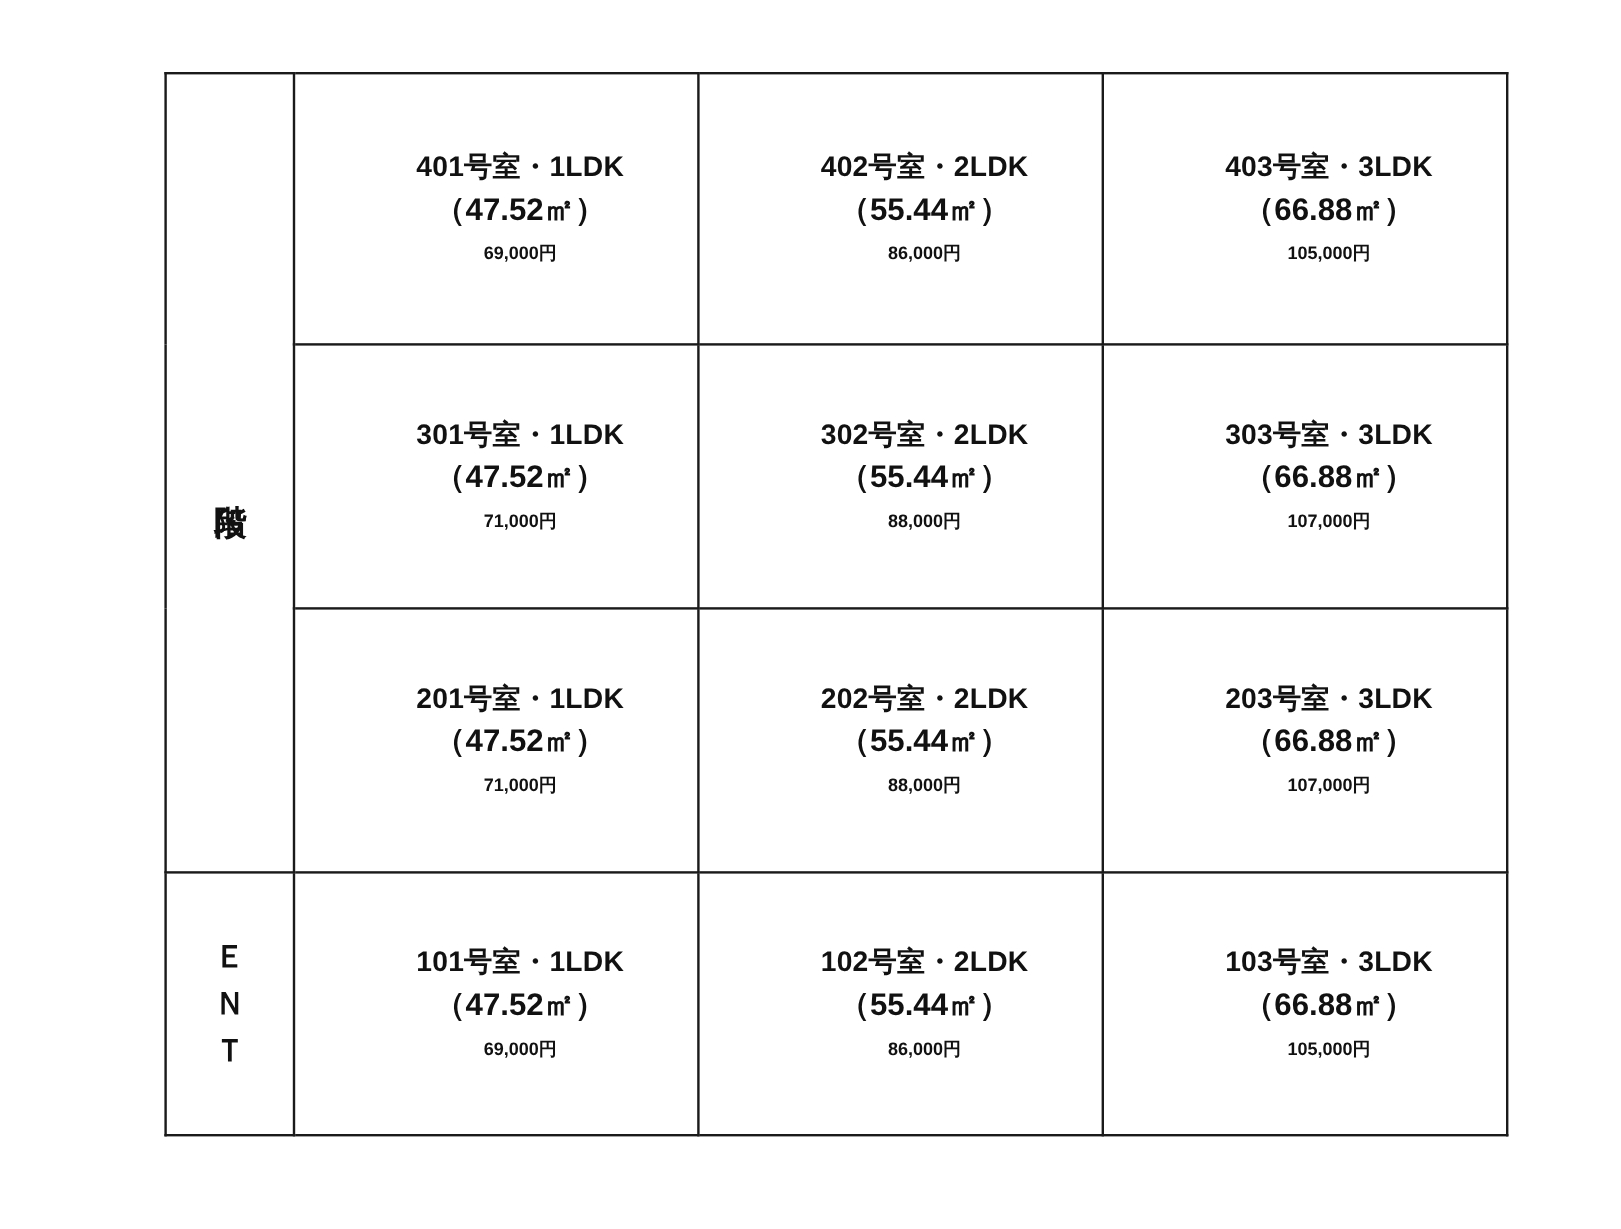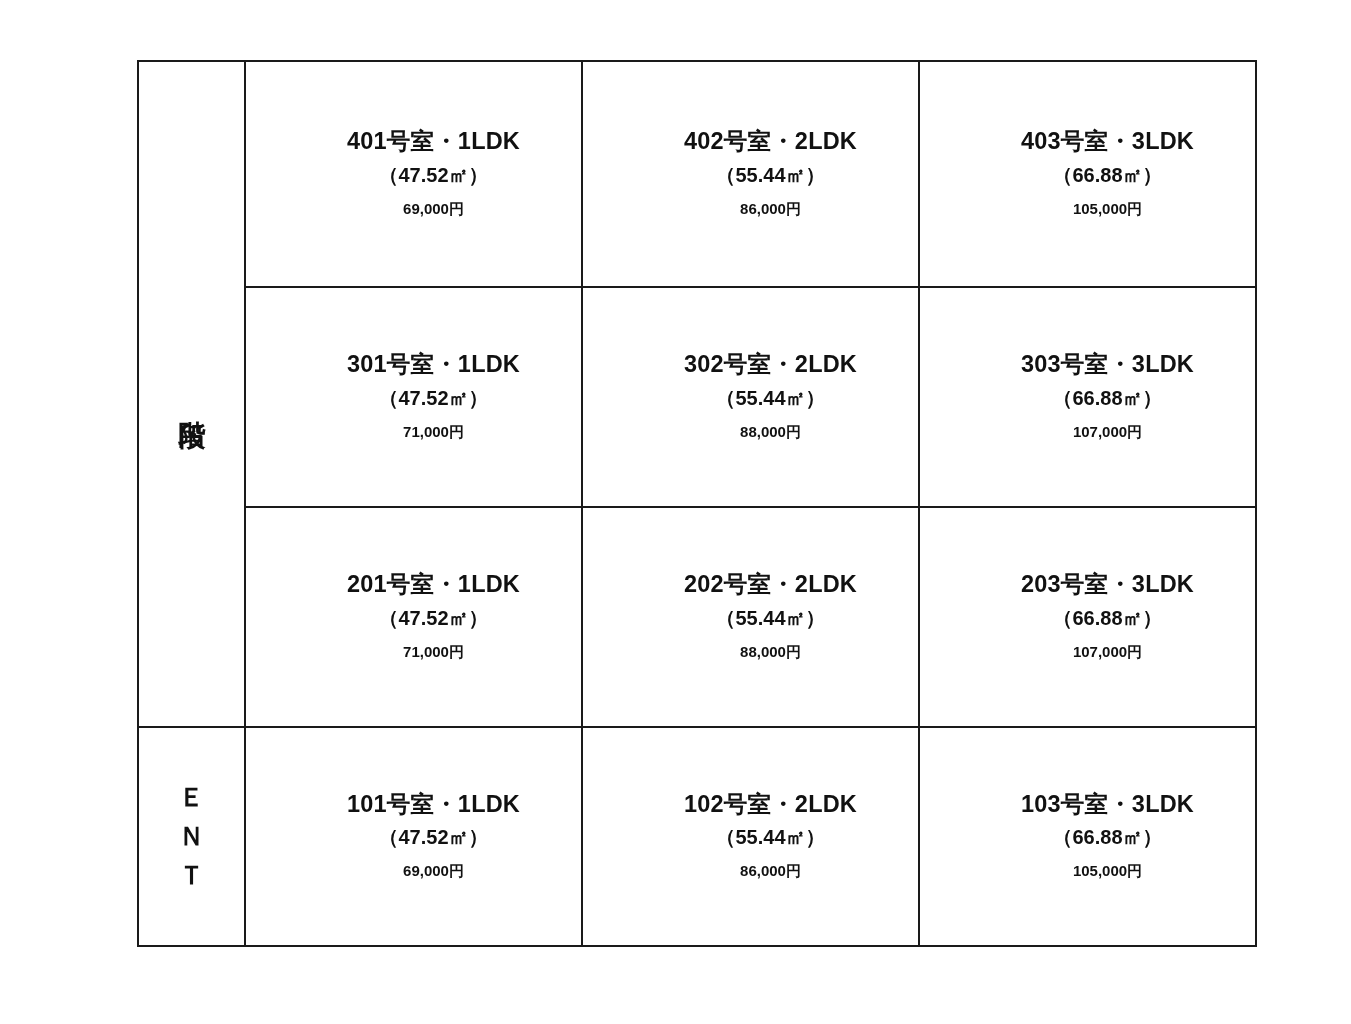--- a/index.html
+++ b/index.html
@@ -83,21 +83,21 @@
     color: #111111;
     padding-left: 40px;
   }
   .unit-name {
     font-size: 23.5px;
     font-weight: 700;
     letter-spacing: 0.2px;
     white-space: nowrap;
   }
   .unit-area {
-    font-size: 20px;
+    font-size: 26px;
     font-weight: 700;
     white-space: nowrap;
   }
   .unit-rent {
     font-size: 15px;
     font-weight: 700;
     white-space: nowrap;
   }
 
   

